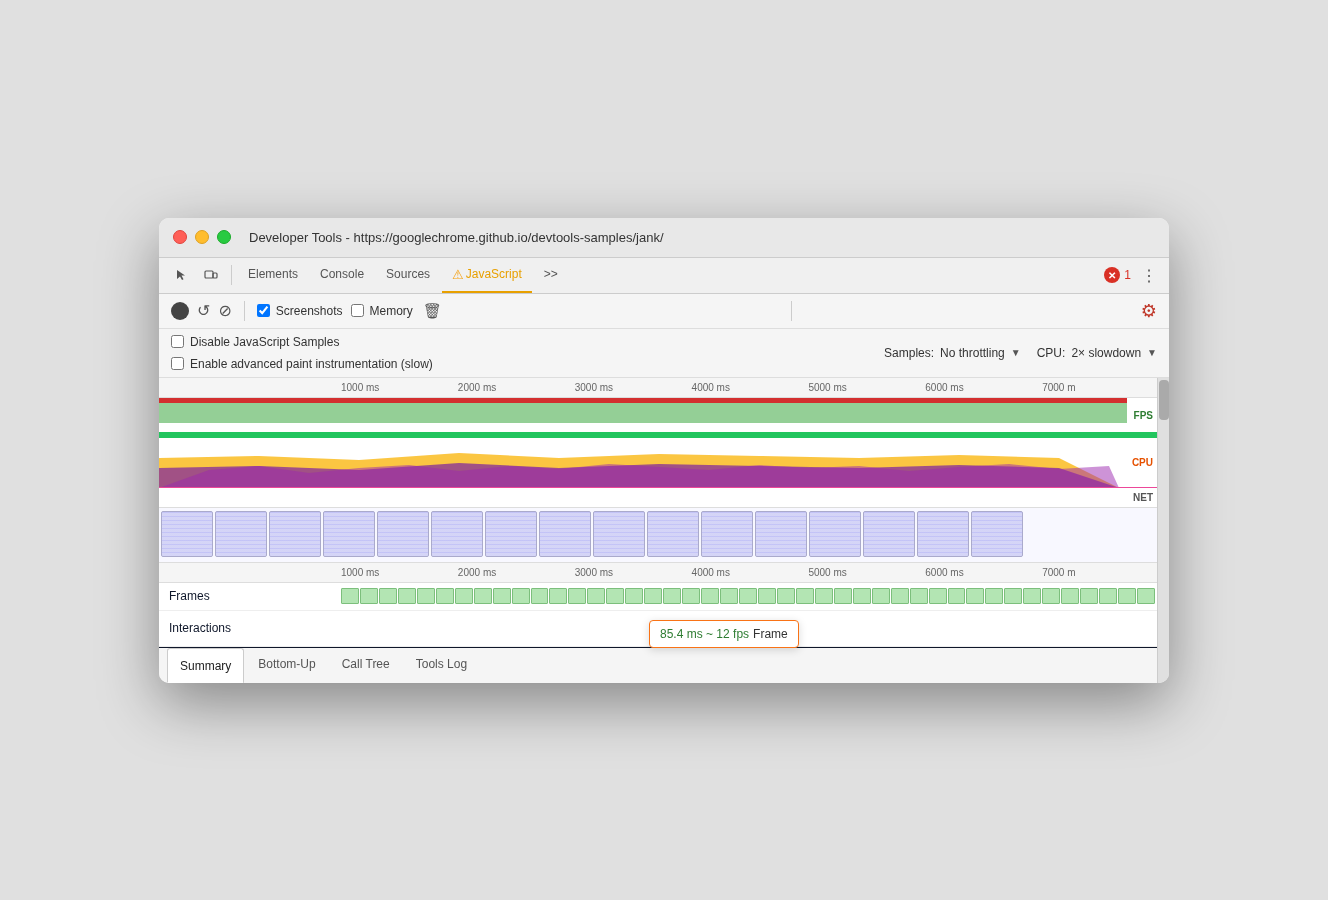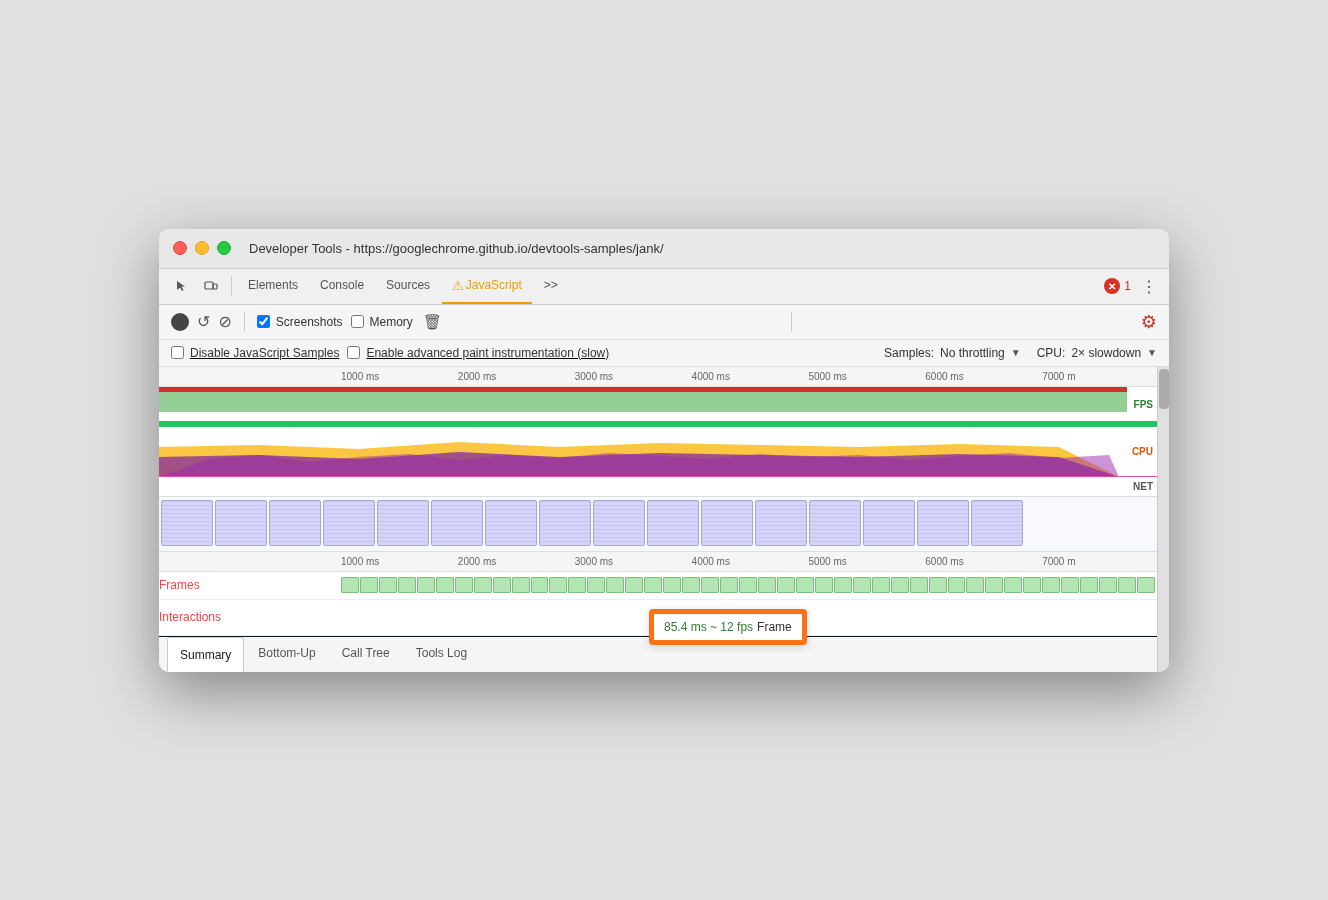--- a/index.html
+++ b/index.html
@@ -189,21 +189,21 @@
     
     .options-row {
       background: #f5f5f5;
       border-bottom: 1px solid #ddd;
       padding: 6px 12px;
       display: flex;
       align-items: center;
       gap: 20px;
       font-size: 12px;
     }
-    .options-left { display: flex; flex-direction: row; gap: 8px; text-decoration: underline; }
+    .options-left { display: flex; flex-direction: column; gap: 8px; }
     .options-right {
       margin-left: auto;
       display: flex;
       align-items: center;
       gap: 16px;
     }
     .option-item {
       display: flex;
       align-items: center;
       gap: 6px;
@@ -348,42 +348,43 @@
     
     .frames-row {
       height: 28px;
       background: #fff;
       border-bottom: 1px solid #eee;
       display: flex;
       align-items: center;
     }
     .row-label {
       width: 180px;
+      padding-left: 10px;
       font-size: 12px;
-      color: #ef4444;
+      color: #0f172a;
       flex-shrink: 0;
     }
     
     .interactions-row {
       height: 36px;
       background: #fff;
       border-bottom: 1px solid #eee;
       display: flex;
       align-items: center;
       position: relative;
     }
     .interactions-content {
       flex: 1;
       position: relative;
     }
     
     .tooltip {
       position: absolute;
       background: #fff;
-      border: 5px solid #f97316;
+      border: 1px solid #f97316;
       border-radius: 4px;
       padding: 6px 10px;
       font-size: 12px;
       color: #333;
       white-space: nowrap;
       box-shadow: 0 2px 8px rgba(0,0,0,0.15);
       left: 310px;
       top: -8px;
       z-index: 10;
       display: flex;

